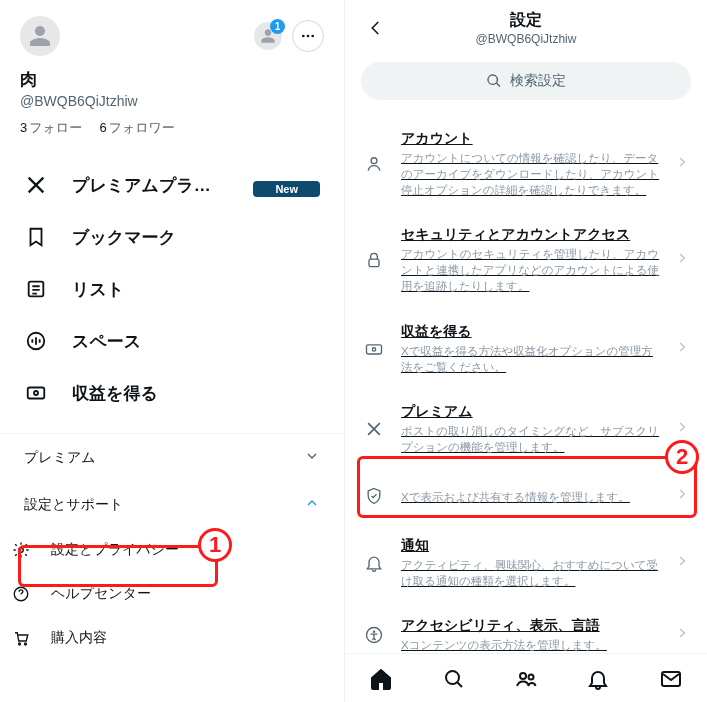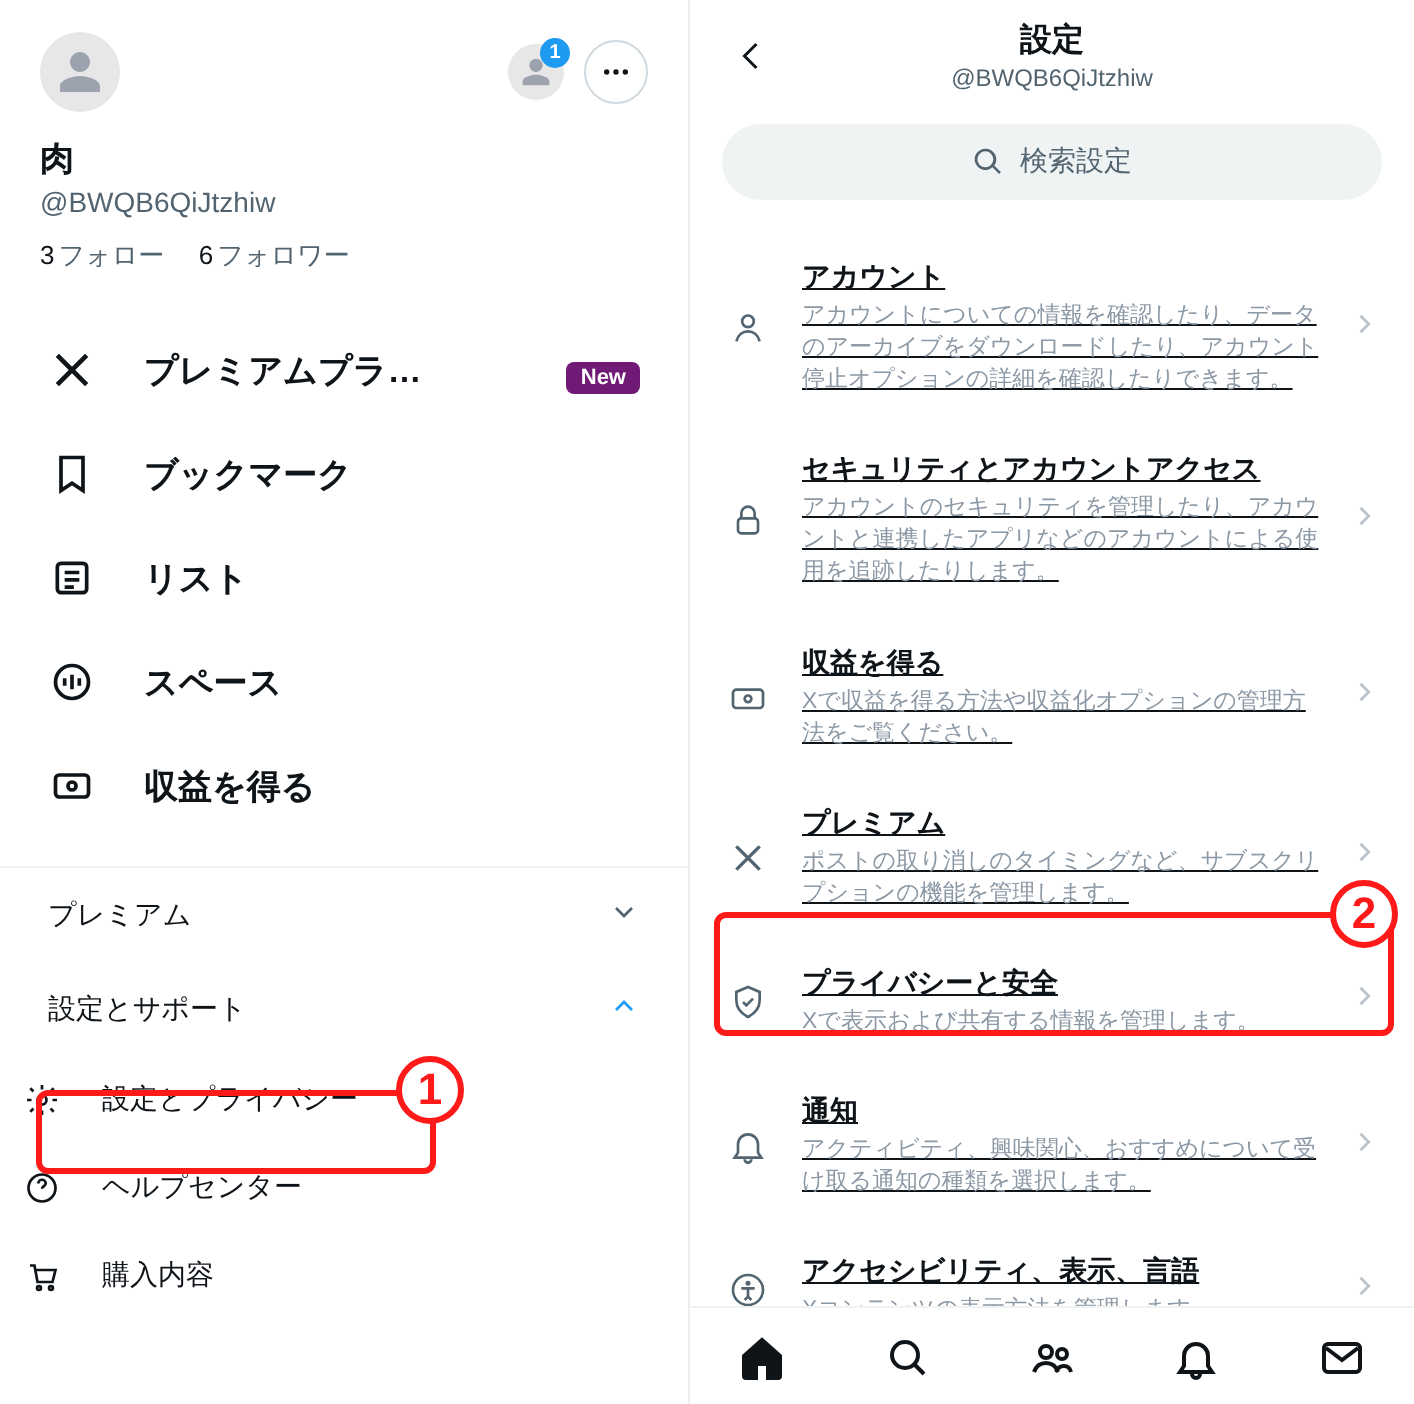--- a/index.html
+++ b/index.html
@@ -95,25 +95,25 @@
     align-items: flex-end;
     padding: 14px 24px;
     gap: 24px;
     font-size: 17px;
     font-weight: 800;
   }
   .nav-item .icon { width: 24px; height: 24px; display:flex; align-items:center; justify-content:center; }
   .nav-item .icon svg { width: 22px; height: 22px; stroke: #0f1419; fill: none; stroke-width: 2; }
   .new-badge {
     margin-left: auto;
-    background: #701a75;
+    background: #0c4a6e;
     color: #fff;
     font-size: 11px;
     font-weight: 700;
-    padding: 2px 7px;
+    padding: 2px 22px;
     border-radius: 4px;
   }
 
   .section-row {
     display: flex;
     align-items: center;
     justify-content: space-between;
     padding: 14px 24px;
     font-size: 14px;
     color: #0f1419;
@@ -439,21 +439,20 @@
     </div>
 
     <div class="setting-item">
       <span class="si-icon">
         <svg viewBox="0 0 24 24">
             <path d="M12 3l7 3v5c0 5-3 8-7 10-4-2-7-5-7-10V6l7-3z"></path>
             <path d="M9 12l2 2 4-4"></path>
           </svg>
       </span>
       <div class="si-body">
-        <div class="si-title">プライバシーと安全</div>
         <div class="si-desc">Xで表示および共有する情報を管理します。</div>
       </div>
       <span class="si-chev"><svg viewBox="0 0 24 24">
             <path d="M9 5l7 7-7 7"></path>
           </svg></span>
     </div>
 
     <div class="setting-item">
       <span class="si-icon">
         <svg viewBox="0 0 24 24">

